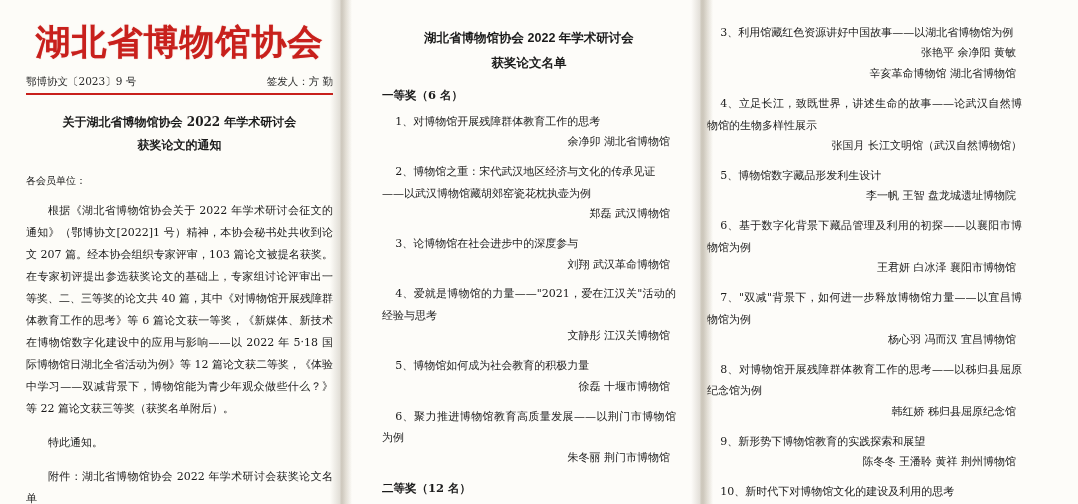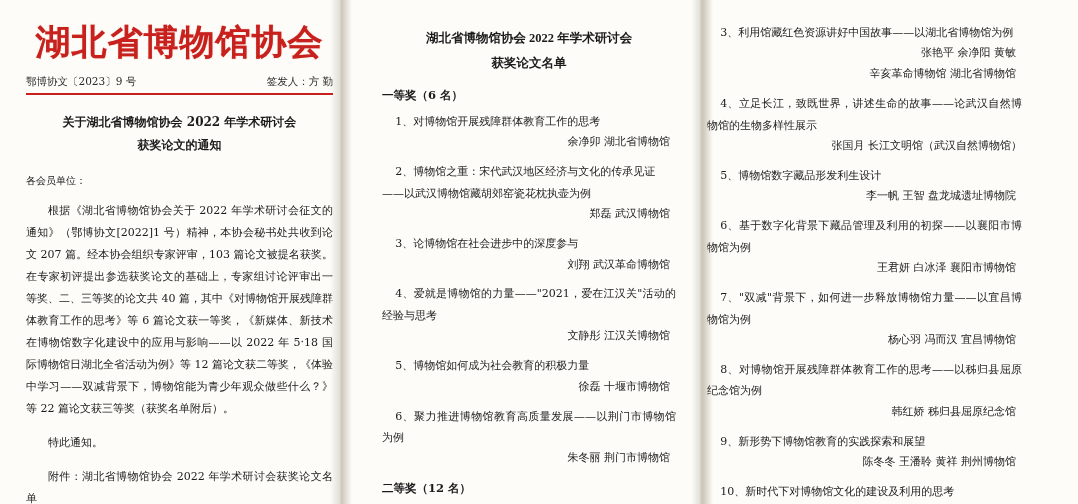--- a/index.html
+++ b/index.html
@@ -99,21 +99,21 @@
     line-height: 2.0;
     text-align: justify;
     text-indent: 2em;
     font-family: "DejaVu Serif", "Liberation Serif", serif;
     color: #1b1b1b;
   }
 
   
   .list-title {
     text-align: center;
-    font-family: Liberation Serif, serif;
+    font-family: Liberation Sans, sans-serif;
     font-weight: bold;
     font-size: 12.5px;
     color: #1b1b1b;
     line-height: 2.0;
   }
   .grade {
     margin-top: 12px;
     font-family: "DejaVu Serif", "Liberation Serif", serif;
     font-weight: bold;
     font-size: 11.5px;

